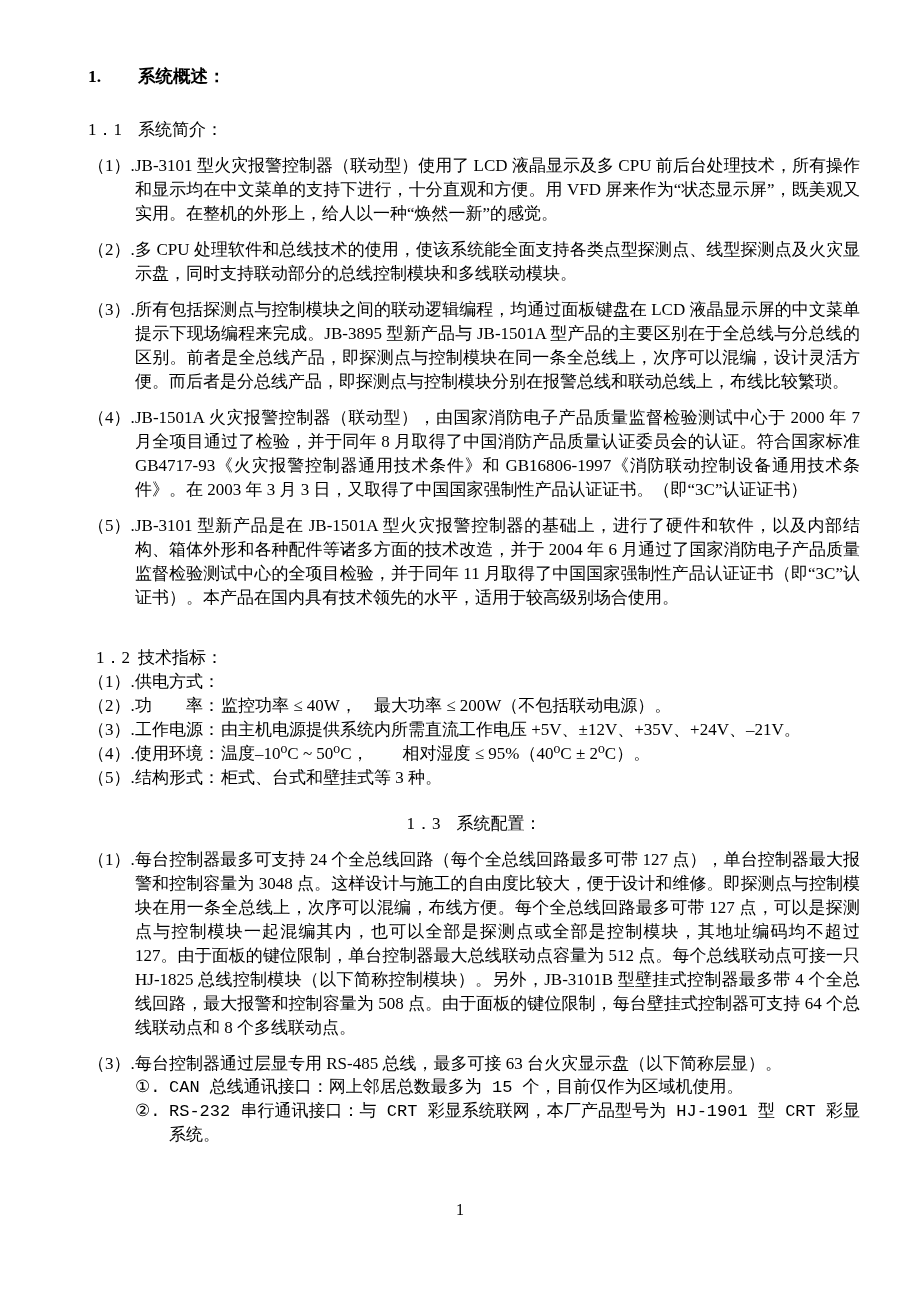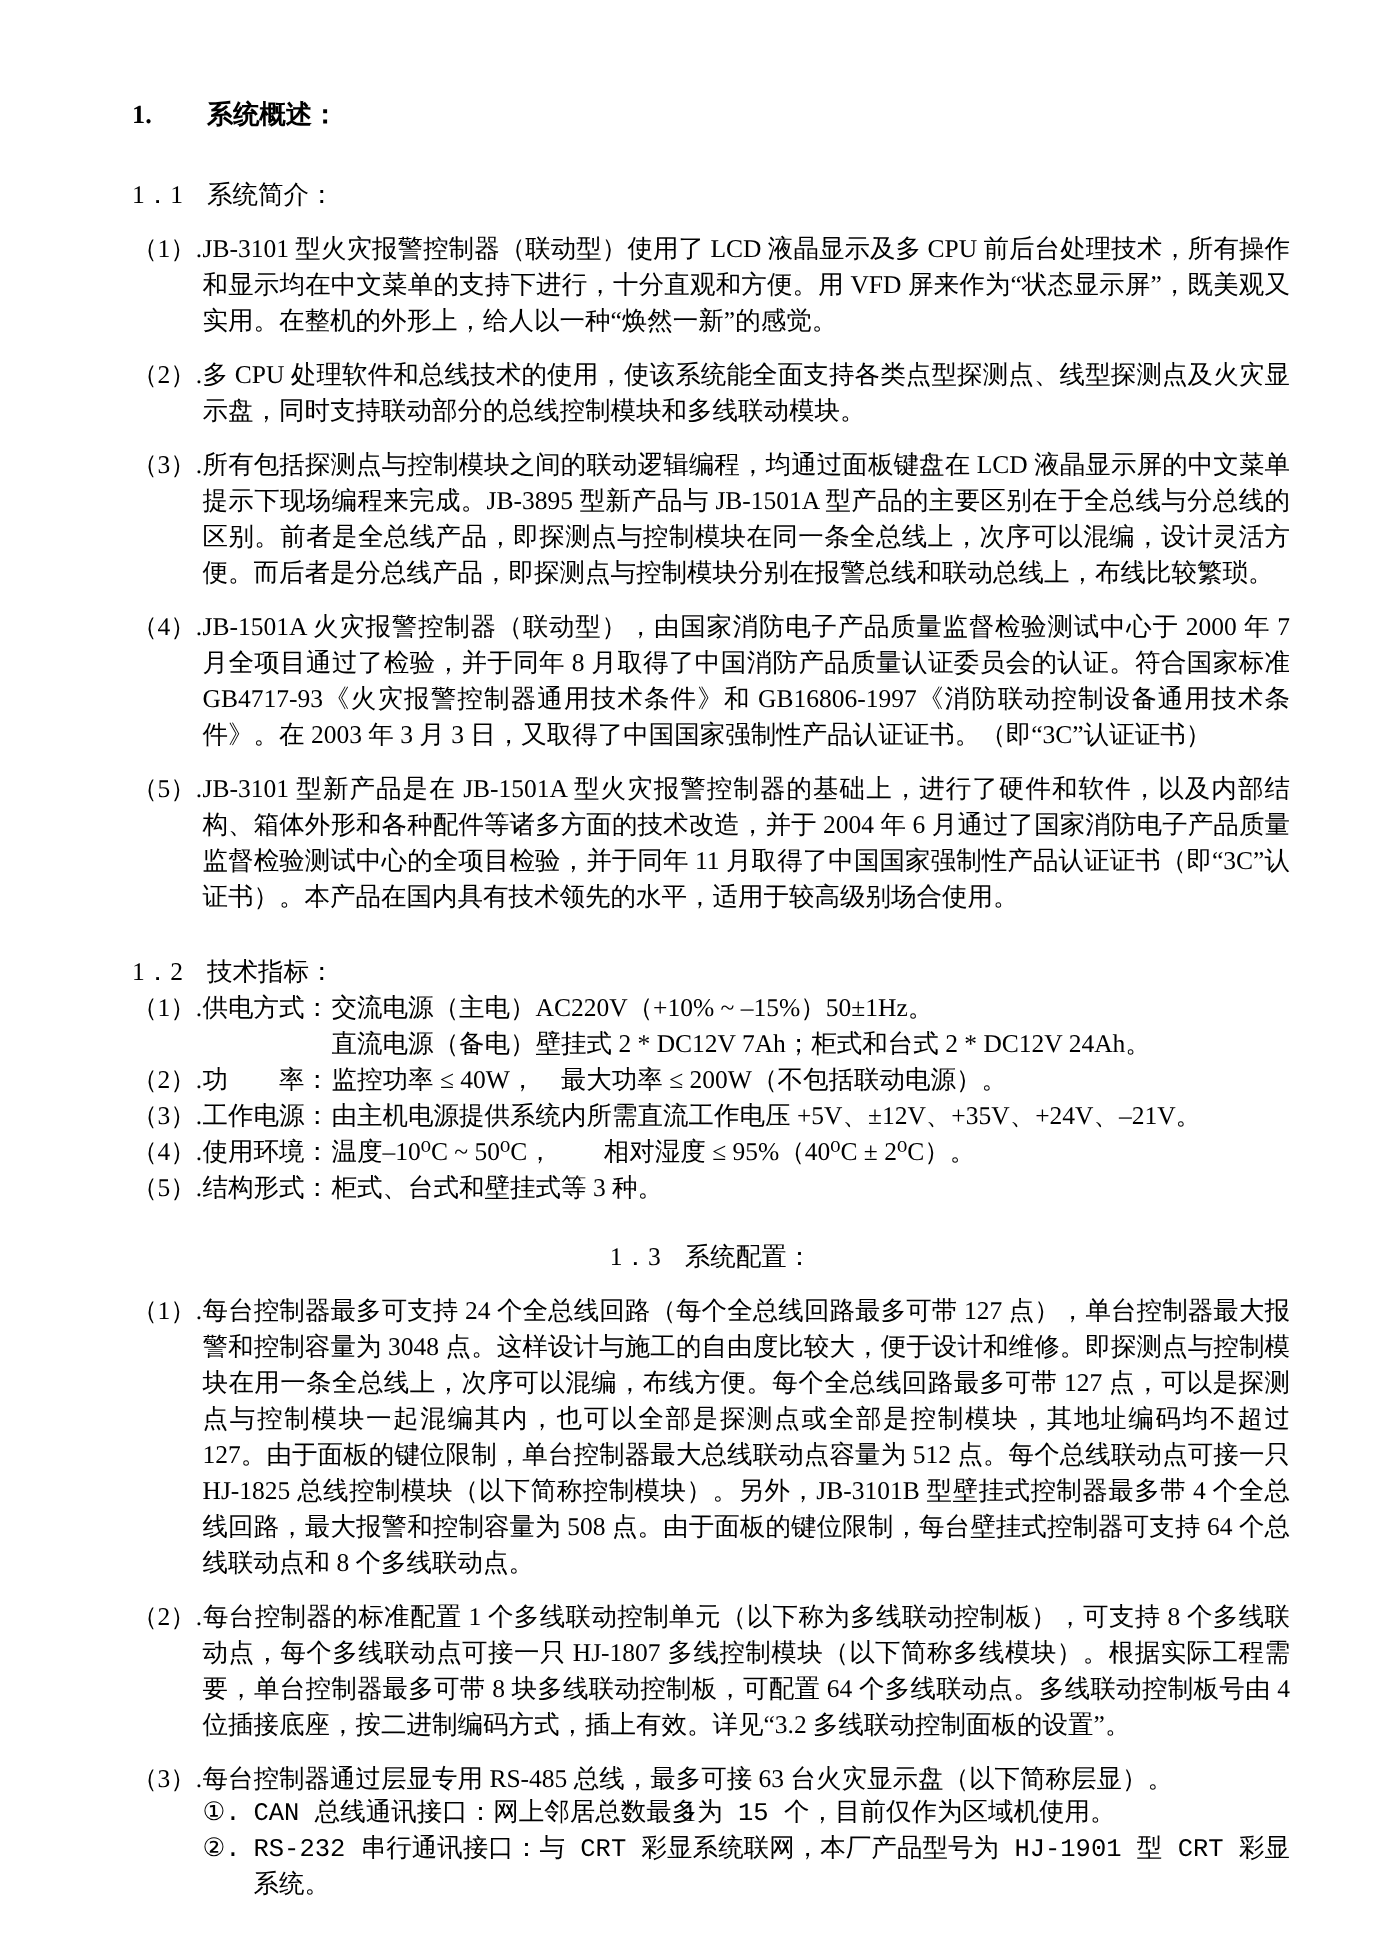--- a/index.html
+++ b/index.html
@@ -12,21 +12,21 @@
     padding:64px 60px 0 88px;
     font-family:"Liberation Serif","DejaVu Serif",serif;
     font-size:17px;
     line-height:24px;
     overflow:hidden;
   }
   .doc-title { display:flex; font-weight:bold; font-size:17.5px; margin-bottom:30px; }
   .t-num { width:50px; flex:none; }
   .sec-head { display:flex; }
   .s-num { width:50px; flex:none; }
-  .sec2 { margin-top:26px; }
+  .sec2 { margin-top:36px;text-align:center; }
   .sec3 { margin-top:22px;justify-content:center; }
   .item { padding-left:47px; text-indent:-47px; text-align:justify;margin-top:12px; }
   .item .lbl { display:inline-block; width:47px; text-indent:0; }
   .tech-item { display:flex; }
   .tech-item .lbl { width:47px; flex:none; }
   .tech-item .term { width:86px; flex:none; }
   .tech-item .val { flex:1; text-align:justify; }
   .sub-item { margin-left:47px; padding-left:34px; text-indent:-34px; text-align:justify;font-family:Liberation Mono, monospace; }
   .sub-item .slbl { display:inline-block; width:34px; text-indent:0; }
   .page-num { position:absolute; left:0; right:0; top:1198px; text-align:center; font-size:16px; }
@@ -51,24 +51,20 @@
   <div class="item"><span class="lbl">（4）.</span><span>JB-1501A 火灾报警控制器（联动型），由国家消防电子产品质量监督检验测试中心于 2000 年 7 月全项目通过了检验，并于同年 8 月取得了中国消防产品质量认证委员会的认证。符合国家标准 GB4717-93《火灾报警控制器通用技术条件》和 GB16806-1997《消防联动控制设备通用技术条件》。在 2003 年 3 月 3 日，又取得了中国国家强制性产品认证证书。（即“3C”认证证书）</span></div>
   <div class="item"><span class="lbl">（5）.</span><span>JB-3101 型新产品是在 JB-1501A 型火灾报警控制器的基础上，进行了硬件和软件，以及内部结构、箱体外形和各种配件等诸多方面的技术改造，并于 2004 年  6 月通过了国家消防电子产品质量监督检验测试中心的全项目检验，并于同年 11  月取得了中国国家强制性产品认证证书（即“3C”认证书）。本产品在国内具有技术领先的水平，适用于较高级别场合使用。</span></div>
 
   <div class="sec-head sec2">
     <span class="s-num">1．2</span>
     <span>技术指标：</span>
   </div>
   <div class="tech-item">
     <span class="lbl">（1）.</span>
     <span class="term">供电方式：</span>
-    <span class="val">
-      <div>交流电源（主电）AC220V（+10% ~ –15%）50±1Hz。</div>
-      <div>直流电源（备电）壁挂式 2 * DC12V 7Ah；柜式和台式 2 * DC12V 24Ah。</div>
-    </span>
   </div>
   <div class="tech-item">
     <span class="lbl">（2）.</span>
     <span class="term">功　　率：</span>
     <span class="val">监控功率 ≤ 40W，　最大功率 ≤ 200W（不包括联动电源）。</span>
   </div>
   <div class="tech-item">
     <span class="lbl">（3）.</span>
     <span class="term">工作电源：</span>
     <span class="val">由主机电源提供系统内所需直流工作电压 +5V、±12V、+35V、+24V、–21V。</span>
@@ -82,19 +78,18 @@
     <span class="lbl">（5）.</span>
     <span class="term">结构形式：</span>
     <span class="val">柜式、台式和壁挂式等 3 种。</span>
   </div>
 
   <div class="sec-head sec3">
     <span class="s-num">1．3</span>
     <span>系统配置：</span>
   </div>
   <div class="item"><span class="lbl">（1）.</span><span>每台控制器最多可支持 24 个全总线回路（每个全总线回路最多可带 127 点），单台控制器最大报警和控制容量为 3048 点。这样设计与施工的自由度比较大，便于设计和维修。即探测点与控制模块在用一条全总线上，次序可以混编，布线方便。每个全总线回路最多可带 127 点，可以是探测点与控制模块一起混编其内，也可以全部是探测点或全部是控制模块，其地址编码均不超过 127。由于面板的键位限制，单台控制器最大总线联动点容量为 512 点。每个总线联动点可接一只 HJ-1825 总线控制模块（以下简称控制模块）。另外，JB-3101B 型壁挂式控制器最多带 4 个全总线回路，最大报警和控制容量为 508 点。由于面板的键位限制，每台壁挂式控制器可支持 64 个总线联动点和 8 个多线联动点。</span></div>
-  <div class="item"><span class="lbl">（2）.</span><span>每台控制器的标准配置 1 个多线联动控制单元（以下称为多线联动控制板），可支持 8 个多线联动点，每个多线联动点可接一只 HJ-1807 多线控制模块（以下简称多线模块）。根据实际工程需要，单台控制器最多可带 8 块多线联动控制板，可配置 64 个多线联动点。多线联动控制板号由 4 位插接底座，按二进制编码方式，插上有效。详见“3.2 多线联动控制面板的设置”。</span></div>
   <div class="item"><span class="lbl">（3）.</span><span>每台控制器通过层显专用 RS-485 总线，最多可接 63 台火灾显示盘（以下简称层显）。</span></div>
   <div class="sub-item"><span class="slbl">①.</span><span>CAN 总线通讯接口：网上邻居总数最多为 15 个，目前仅作为区域机使用。</span></div>
   <div class="sub-item"><span class="slbl">②.</span><span>RS-232 串行通讯接口：与 CRT 彩显系统联网，本厂产品型号为 HJ-1901 型 CRT 彩显系统。</span></div>
 
   <div class="page-num">1</div>
 </div>
 
 </body></html>

